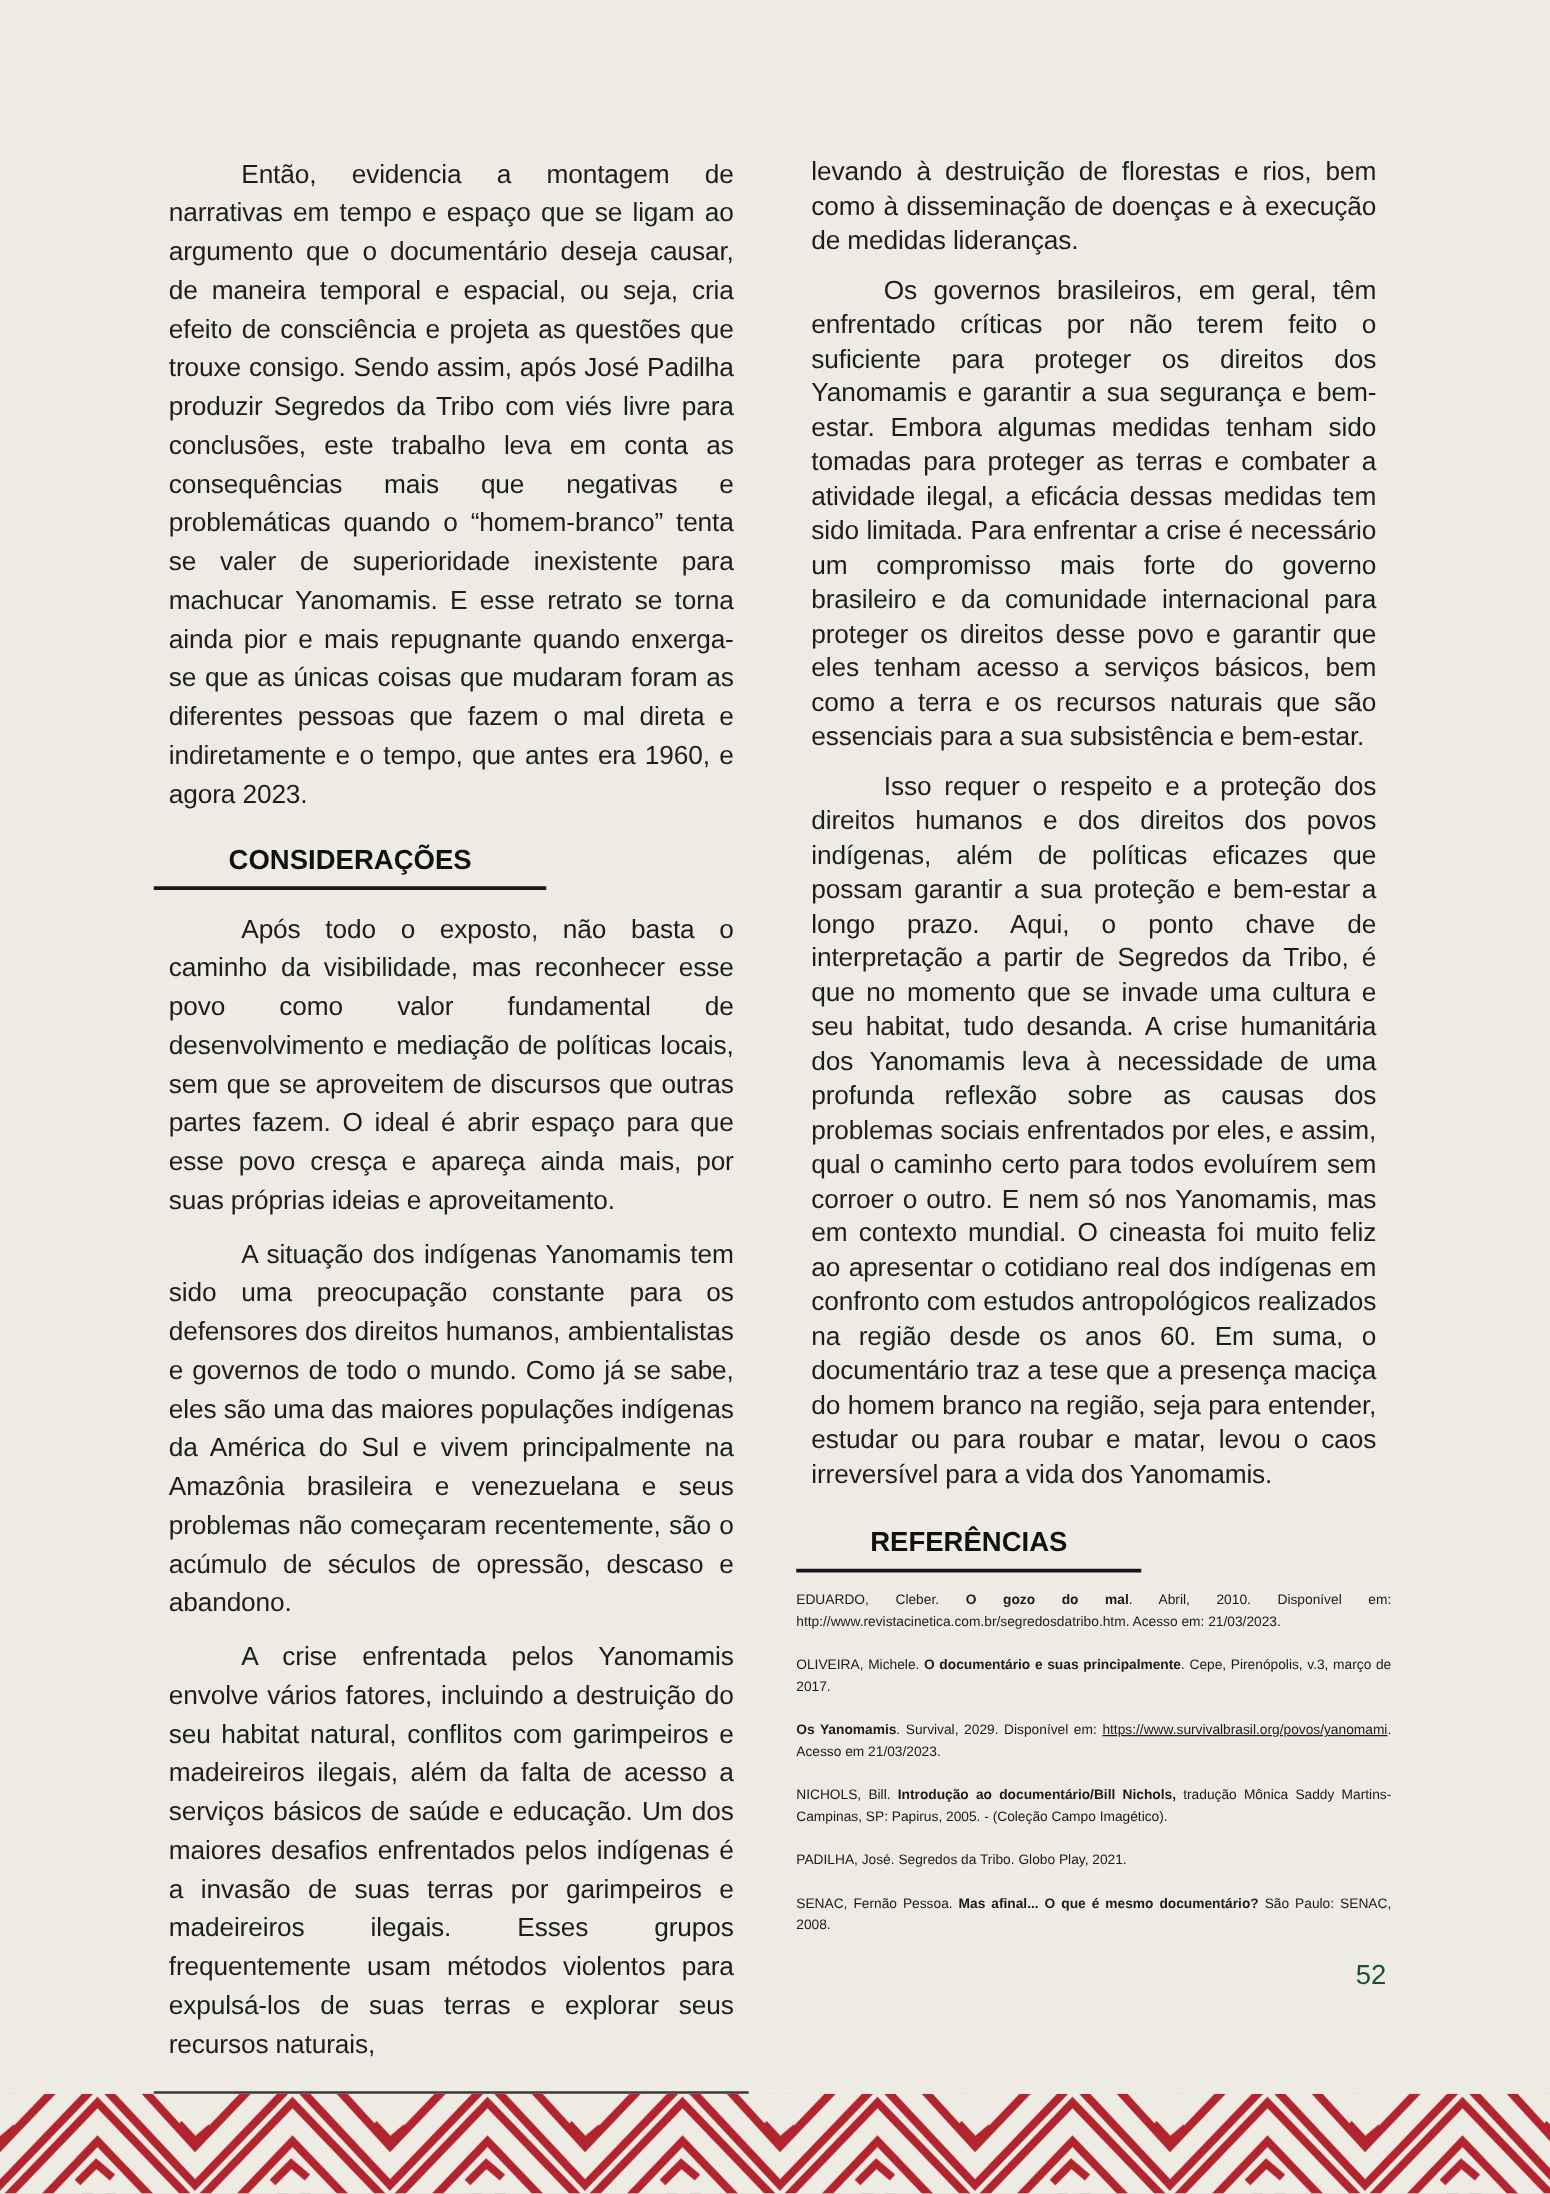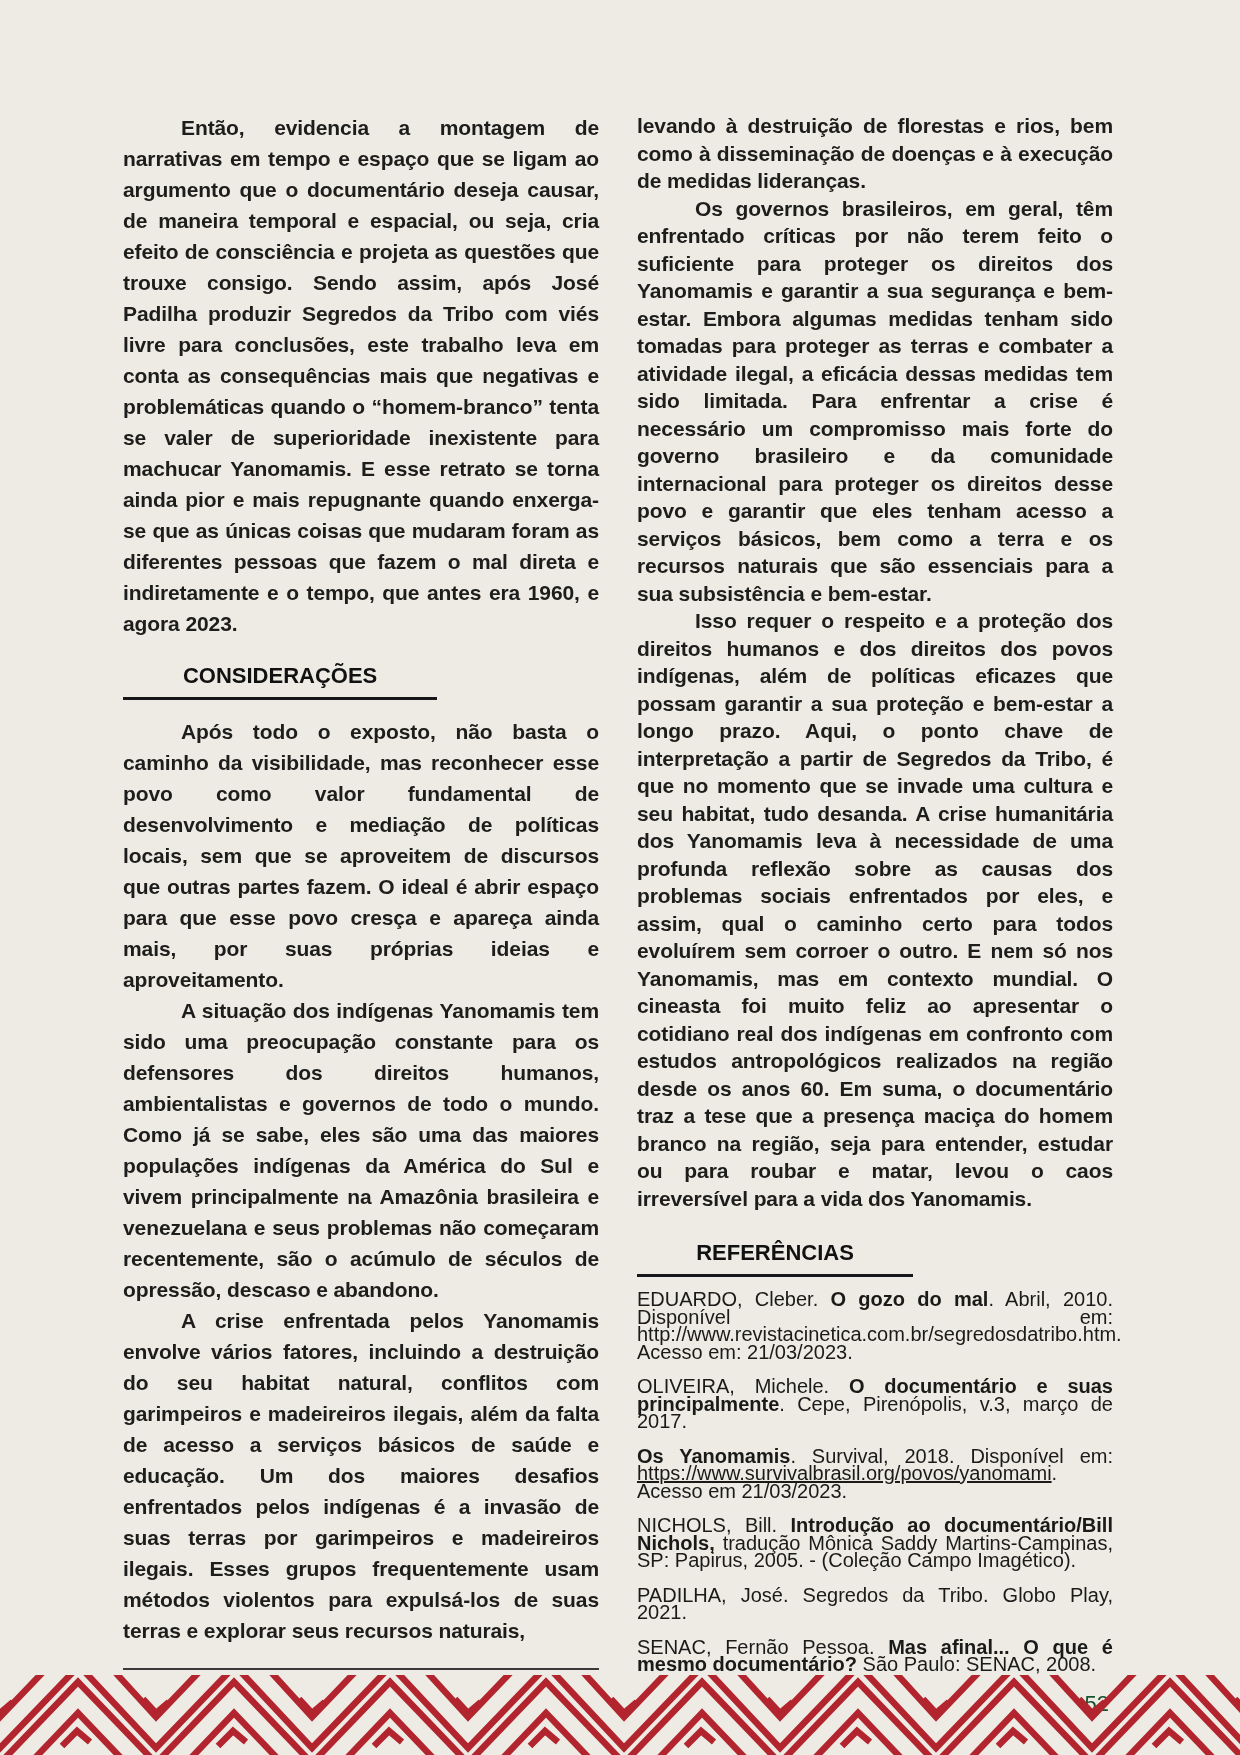--- a/index.html
+++ b/index.html
@@ -14,26 +14,25 @@
   }
   .content{
     position:absolute;
     left:123px;top:112px;
     width:990px;
     display:flex;
     gap:38px;
   }
   .col{width:476px;}
   .body p{
-    margin:0;
+    margin:12px;
     text-align:justify;
     text-indent:58px;
     font-size:21px;
     letter-spacing:-0.1px;
-    font-weight:bold;
   }
   .col--one .body p{line-height:31px;}
   .col--two .body p{line-height:27.5px;}
   .col--two .body.body--cont p:first-child{text-indent:0;}
   .heading{
     display:block;
     width:66%;
     border-bottom:3px solid #17171a;
     text-align:center;
     padding-bottom:8px;
@@ -45,21 +44,21 @@
   .heading--refs{width:58%;margin-top:28px;margin-bottom:14px;}
   .col-rule{
     border:none;
     border-top:2px solid #3a3a3a;
     margin:22px 0 0 0;
     width:100%;
   }
   .refs p{
     margin:0 0 17px 0;
     text-align:justify;
-    font-size:20px;
+    font-size:11px;
     line-height:17.5px;
     color:#1a1a18;
   }
   .refs .b{font-weight:bold;}
   .refs .u{text-decoration:underline;}
   .page-number{
     text-align:right;
     font-size:22px;
     margin-top:8px;
     padding-right:4px;
@@ -95,21 +94,21 @@
     <div class="col col--two">
       <div class="body body--cont">
           <p>levando à destruição de florestas e rios, bem como à disseminação de doenças e à execução de medidas lideranças.</p>
           <p>Os governos brasileiros, em geral, têm enfrentado críticas por não terem feito o suficiente para proteger os direitos dos Yanomamis e garantir a sua segurança e bem-estar. Embora algumas medidas tenham sido tomadas para proteger as terras e combater a atividade ilegal, a eficácia dessas medidas tem sido limitada. Para enfrentar a crise é necessário um compromisso mais forte do governo brasileiro e da comunidade internacional para proteger os direitos desse povo e garantir que eles tenham acesso a serviços básicos, bem como a terra e os recursos naturais que são essenciais para a sua subsistência e bem-estar.</p>
           <p>Isso requer o respeito e a proteção dos direitos humanos e dos direitos dos povos indígenas, além de políticas eficazes que possam garantir a sua proteção e bem-estar a longo prazo. Aqui, o ponto chave de interpretação a partir de Segredos da Tribo, é que no momento que se invade uma cultura e seu habitat, tudo desanda. A crise humanitária dos Yanomamis leva à necessidade de uma profunda reflexão sobre as causas dos problemas sociais enfrentados por eles, e assim, qual o caminho certo para todos evoluírem sem corroer o outro. E nem só nos Yanomamis, mas em contexto mundial. O cineasta foi muito feliz ao apresentar o cotidiano real dos indígenas em confronto com estudos antropológicos realizados na região desde os anos 60. Em suma, o documentário traz a tese que a presença maciça do homem branco na região, seja para entender, estudar ou para roubar e matar, levou o caos irreversível para a vida dos Yanomamis.</p>
         </div>
       <h2 class="heading heading--refs">REFERÊNCIAS</h2>
       <div class="refs">
           <p><span>EDUARDO, Cleber. </span><span class="b">O gozo do mal</span><span>. Abril, 2010. Disponível em: http://www.revistacinetica.com.br/segredosdatribo.htm. Acesso em: 21/03/2023.</span></p>
           <p><span>OLIVEIRA, Michele. </span><span class="b">O documentário e suas principalmente</span><span>. Cepe, Pirenópolis, v.3, março de 2017.</span></p>
-          <p><span class="b">Os Yanomamis</span><span>. Survival, 2018. Disponível em: </span><span class="u">https://www.survivalbrasil.org/povos/yanomami</span><span>. Acesso em 21/03/2023.</span></p>
+          <p><span class="b">Os Yanomamis</span><span>. Survival, 2029. Disponível em: </span><span class="u">https://www.survivalbrasil.org/povos/yanomami</span><span>. Acesso em 21/03/2023.</span></p>
           <p><span>NICHOLS, Bill. </span><span class="b">Introdução ao documentário/Bill Nichols,</span><span> tradução Mônica Saddy Martins-Campinas, SP: Papirus, 2005. - (Coleção Campo Imagético).</span></p>
           <p><span>PADILHA, José. Segredos da Tribo. Globo Play, 2021.</span></p>
           <p><span>SENAC, Fernão Pessoa. </span><span class="b">Mas afinal... O que é mesmo documentário?</span><span> São Paulo: SENAC, 2008.</span></p>
         </div>
       <div class="page-number">52</div>
     </div>
 
   </div>
 
   <div class="zigzag">

